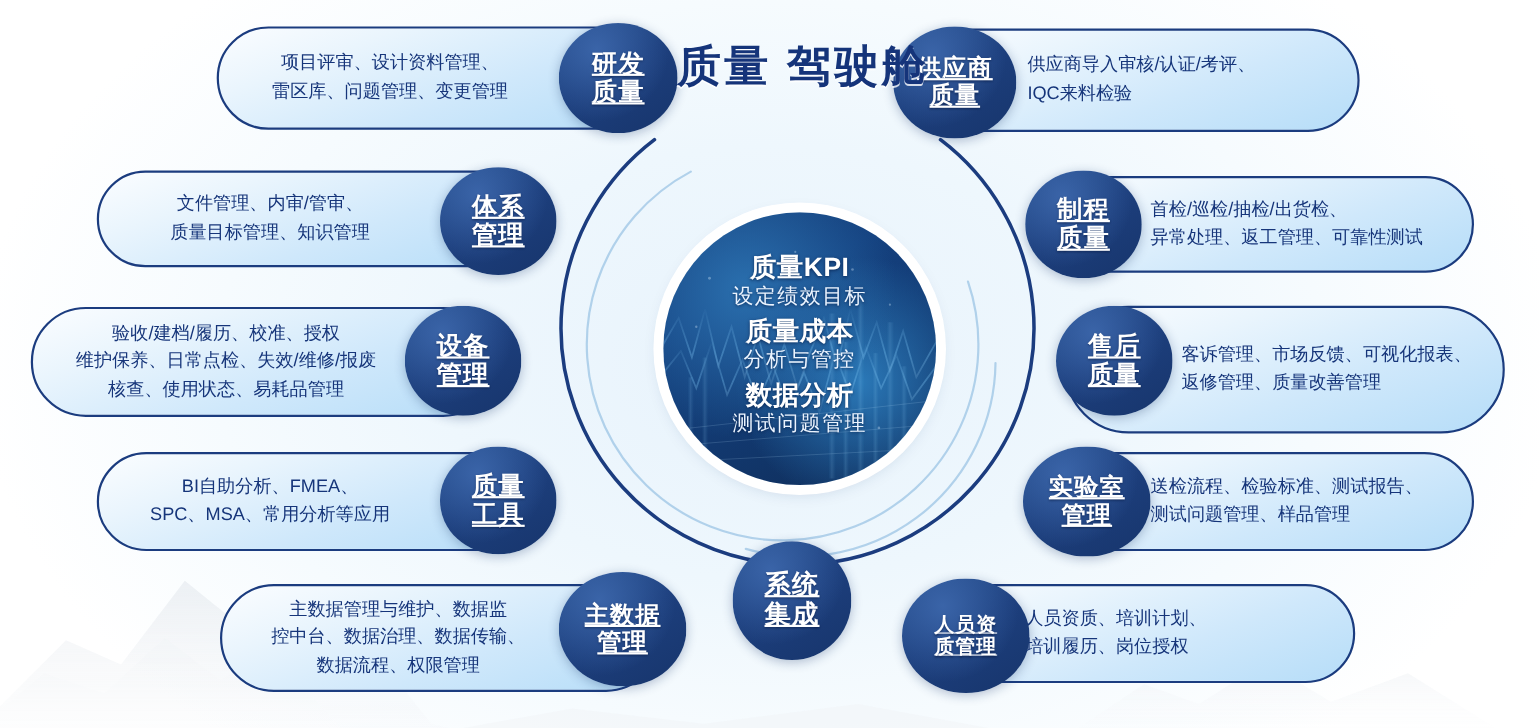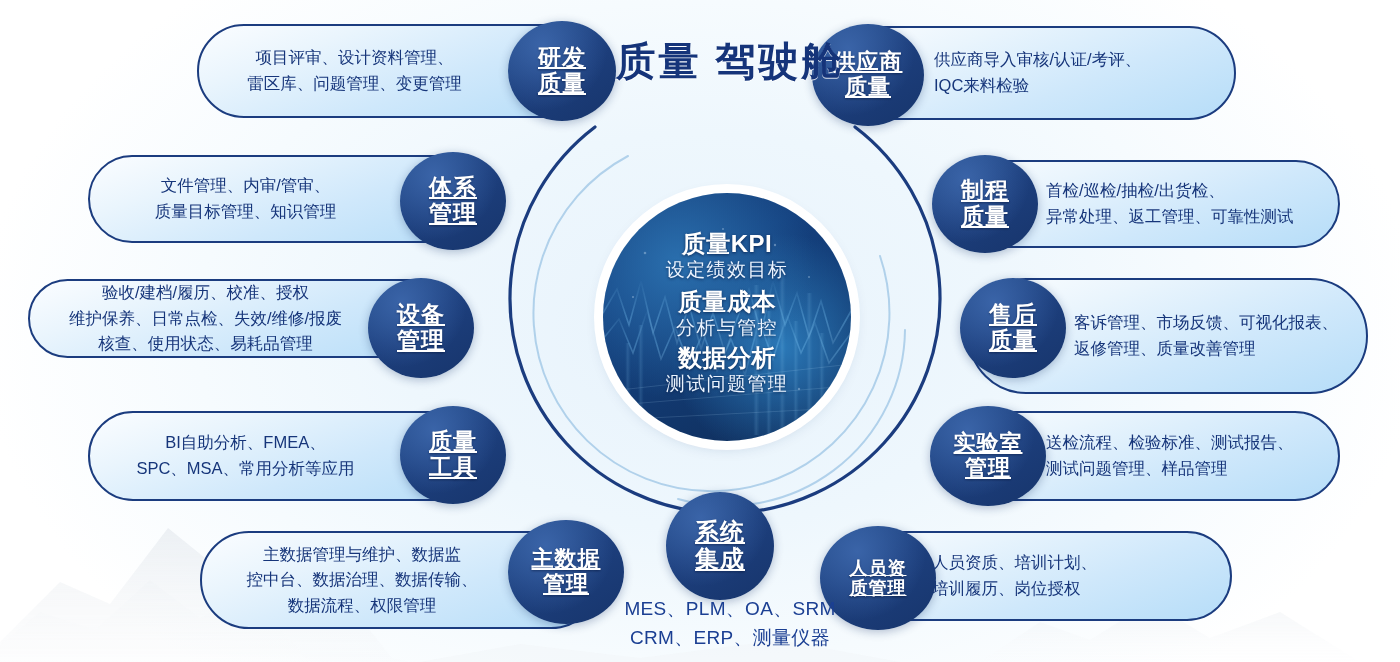--- a/index.html
+++ b/index.html
@@ -31,21 +31,21 @@
       radial-gradient(circle at 30% 28%, #2a6fae 0%, rgba(42,111,174,0) 55%),
       radial-gradient(circle at 72% 62%, #2b79b8 0%, rgba(43,121,184,0) 48%),
       linear-gradient(155deg,#153a74 0%,#14407e 30%,#123a72 60%,#0f2c57 100%);
     box-shadow:0 0 0 9px #ffffff, 0 4px 16px rgba(18,52,104,.25);
     overflow:hidden;
     display:flex;flex-direction:column;align-items:center;justify-content:center;
   }
   .core-art{position:absolute;inset:0;width:100%;height:100%;opacity:.62;}
   .core-inner{position:relative;z-index:3;text-align:center;line-height:1;}
   .core-blk{margin:0 0 11px 0;}
-  .core-blk:last-child{margin-bottom:8px;font-family:Liberation Mono, monospace;}
+  .core-blk:last-child{margin-bottom:8px;}
   .core-t{
     font-size:24px;font-weight:bold;color:#ffffff;letter-spacing:.5px;
     text-shadow:0 1px 3px rgba(0,20,60,.7);
   }
   .core-s{
     font-size:19px;color:#ebf4ff;margin-top:4px;letter-spacing:1.4px;
     text-shadow:0 1px 3px rgba(0,20,60,.7);
   }
 
   
@@ -195,21 +195,21 @@
   <div class="pill left" style="left:197px;top:24px;width:395px;height:94px;">
     <div class="txt">项目评审、设计资料管理、
 雷区库、问题管理、变更管理</div>
   </div>
 
   <div class="pill left" style="left:88px;top:155px;width:395px;height:88px;">
     <div class="txt">文件管理、内审/管审、
 质量目标管理、知识管理</div>
   </div>
 
-  <div class="pill left" style="left:28px;top:279px;width:425px;height:79px;">
+  <div class="pill left" style="left:28px;top:279px;width:425px;height:100px;">
     <div class="txt" style="padding-right:86px;">验收/建档/履历、校准、授权
 维护保养、日常点检、失效/维修/报废
 核查、使用状态、易耗品管理</div>
   </div>
 
   <div class="pill left" style="left:88px;top:411px;width:395px;height:90px;">
     <div class="txt">BI自助分析、FMEA、
 SPC、MSA、常用分析等应用</div>
   </div>
 
@@ -292,16 +292,14 @@
   <div class="node" style="left:820px;top:526px;width:116px;height:104px;font-size:18px;">
     <span>人员资
 质管理</span>
   </div>
 
   <div class="node" style="left:666px;top:492px;width:108px;height:108px;font-size:24px;">
     <span>系统
 集成</span>
   </div>
 
-  <div class="sysint-txt">MES、PLM、OA、SRM
-CRM、ERP、测量仪器</div>
 
 </div>
 
 </body></html>

